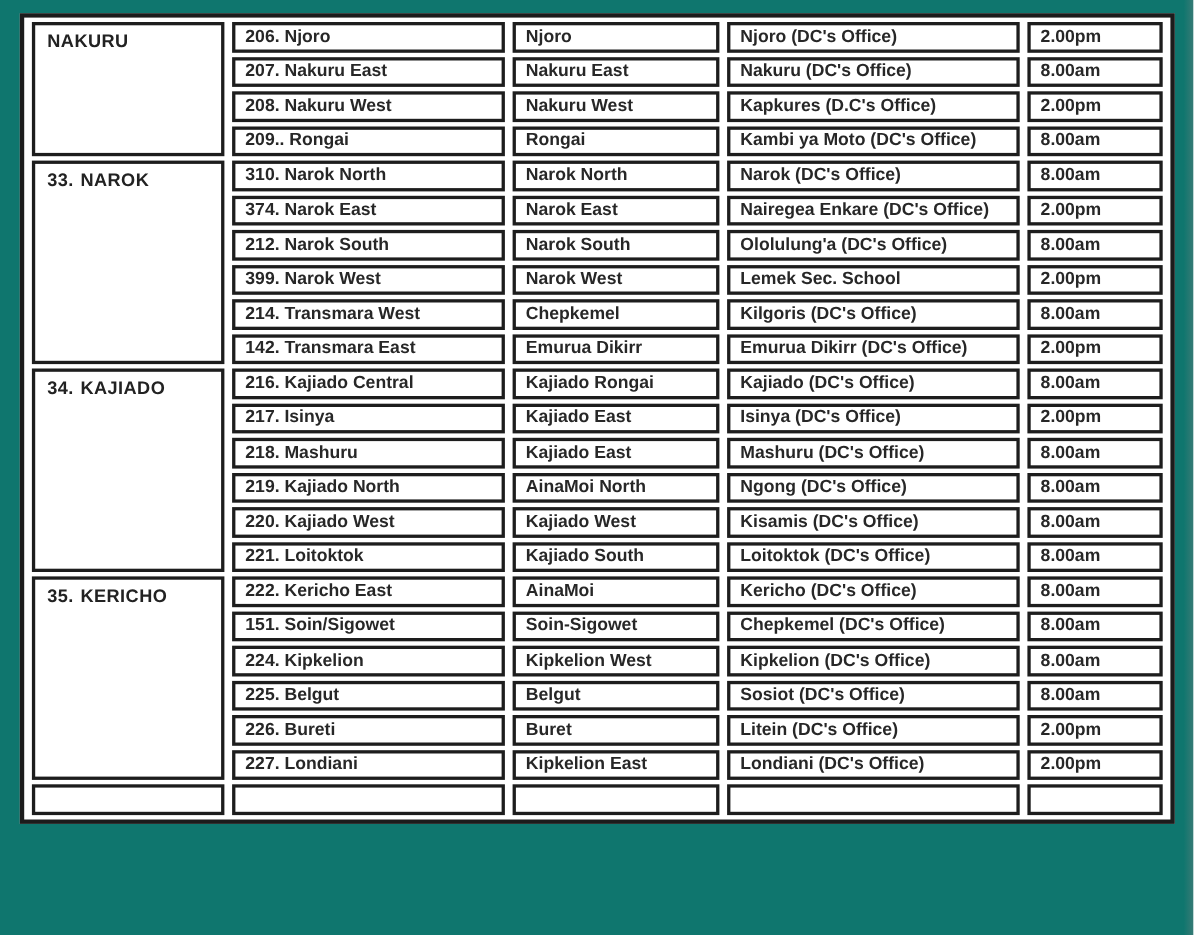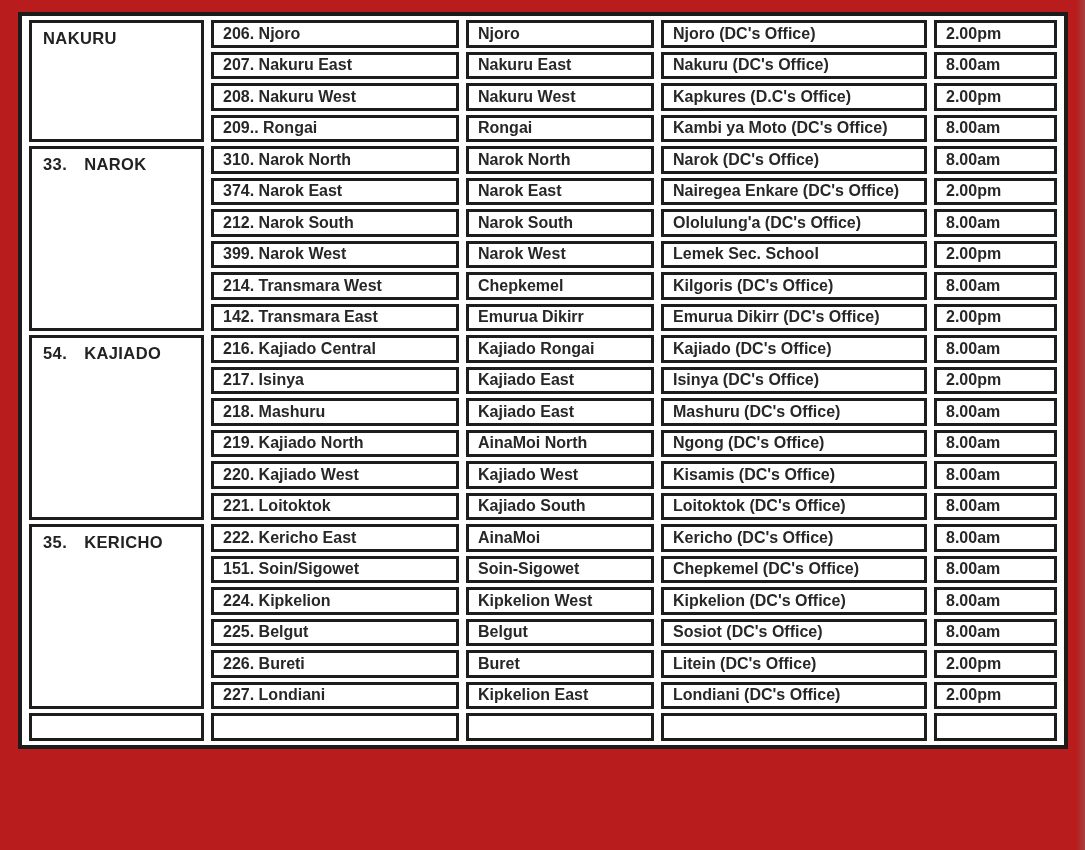--- a/index.html
+++ b/index.html
@@ -4,21 +4,21 @@
 <style>
   html, body {
     margin: 0;
     padding: 0;
     background: #ffffff;
   }
   .page {
     position: relative;
     width: 1085px;
     height: 850px;
-    background: #b91c1c;
+    background: #0f766e;
     overflow: hidden;
     font-family: "Liberation Sans", "DejaVu Sans", sans-serif;
   }
   .table-wrap {
     position: absolute;
     left: 18px;
     top: 12px;
     width: 1050px;
     box-sizing: border-box;
     border: 4px solid #1c1c1c;
@@ -46,21 +46,21 @@
   td.county {
     vertical-align: top;
     padding-top: 6px;
     padding-left: 11px;
     font-size: 16.5px;
     letter-spacing: 0.4px;
     color: #222222;
   }
   td.county .cnum {
     display: inline-block;
-    margin-right: 17px;
+    margin-right: 6px;
   }
   tr[data-name="partial-next-row"] td {
     height: 27.5px;
   }
   .scan-edge {
     position: absolute;
     right: 0;
     top: 0;
     width: 9px;
     height: 100%;
@@ -138,21 +138,21 @@
             <td class="venue" data-name="venue-cell">Kilgoris (DC's Office)</td>
             <td class="time" data-name="time-cell">8.00am</td>
           </tr>
           <tr data-name="table-row">
             <td class="constituency" data-name="constituency-cell">142. Transmara East</td>
             <td class="district" data-name="district-cell">Emurua Dikirr</td>
             <td class="venue" data-name="venue-cell">Emurua Dikirr (DC's Office)</td>
             <td class="time" data-name="time-cell">2.00pm</td>
           </tr>
           <tr data-name="table-row">
-            <td class="county" rowspan="6" data-name="county-cell"><span class="cnum" data-name="county-number">54.</span><span class="cname" data-name="county-name">KAJIADO</span></td>
+            <td class="county" rowspan="6" data-name="county-cell"><span class="cnum" data-name="county-number">34.</span><span class="cname" data-name="county-name">KAJIADO</span></td>
             <td class="constituency" data-name="constituency-cell">216. Kajiado Central</td>
             <td class="district" data-name="district-cell">Kajiado Rongai</td>
             <td class="venue" data-name="venue-cell">Kajiado (DC's Office)</td>
             <td class="time" data-name="time-cell">8.00am</td>
           </tr>
           <tr data-name="table-row">
             <td class="constituency" data-name="constituency-cell">217. Isinya</td>
             <td class="district" data-name="district-cell">Kajiado East</td>
             <td class="venue" data-name="venue-cell">Isinya (DC's Office)</td>
             <td class="time" data-name="time-cell">2.00pm</td>

